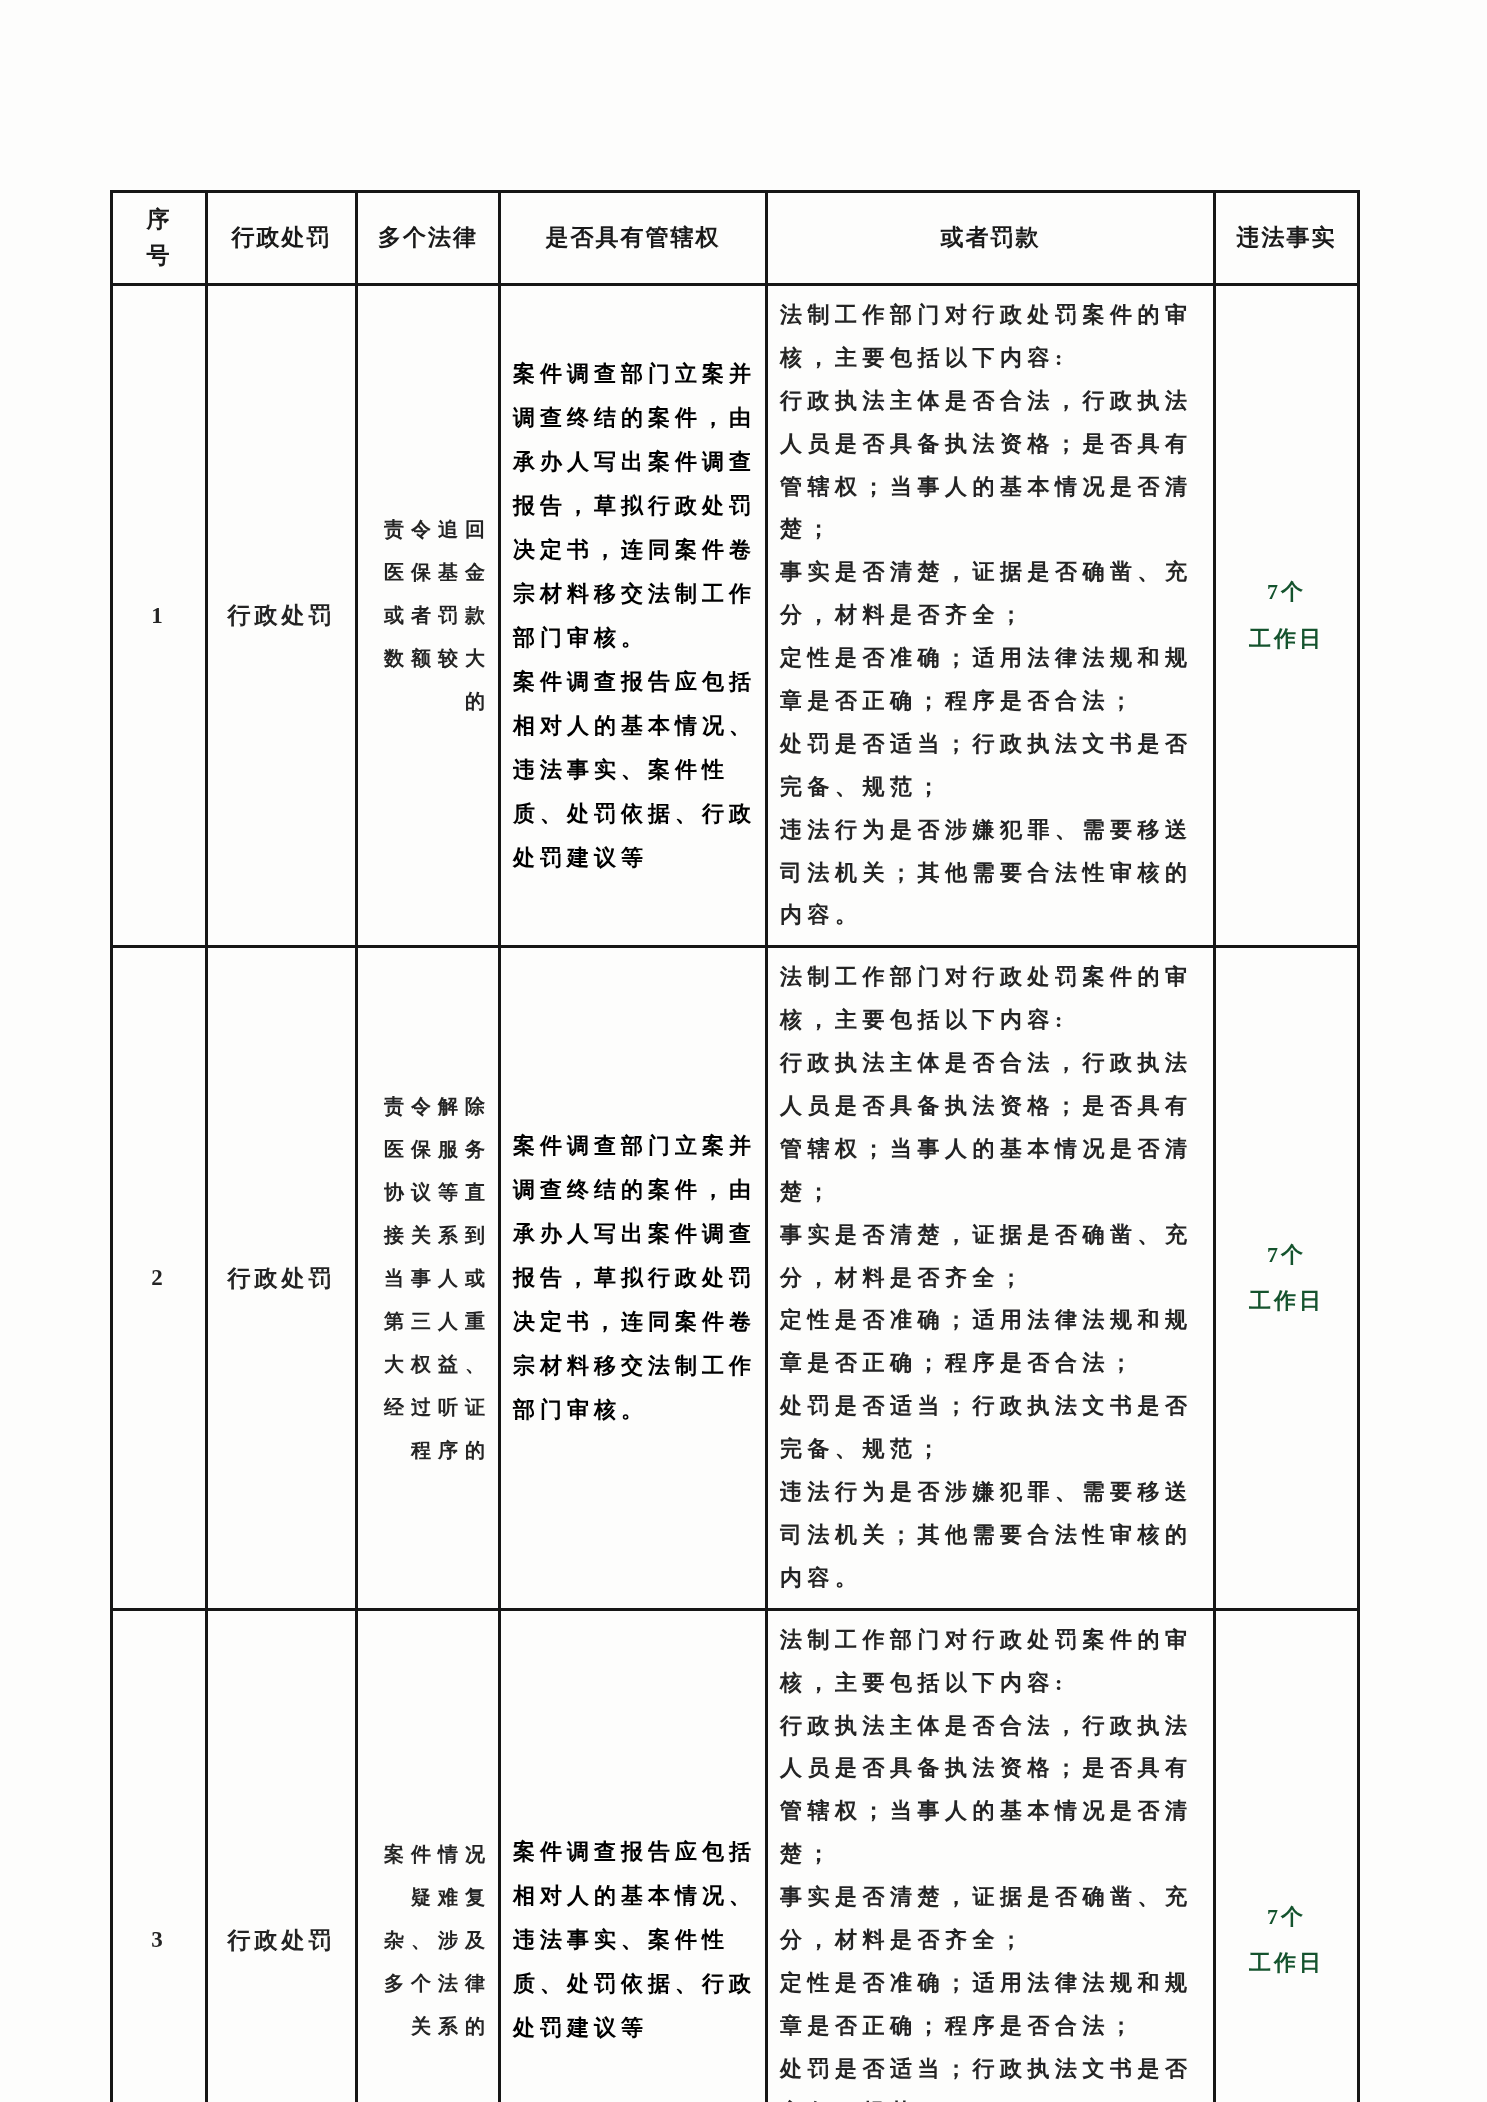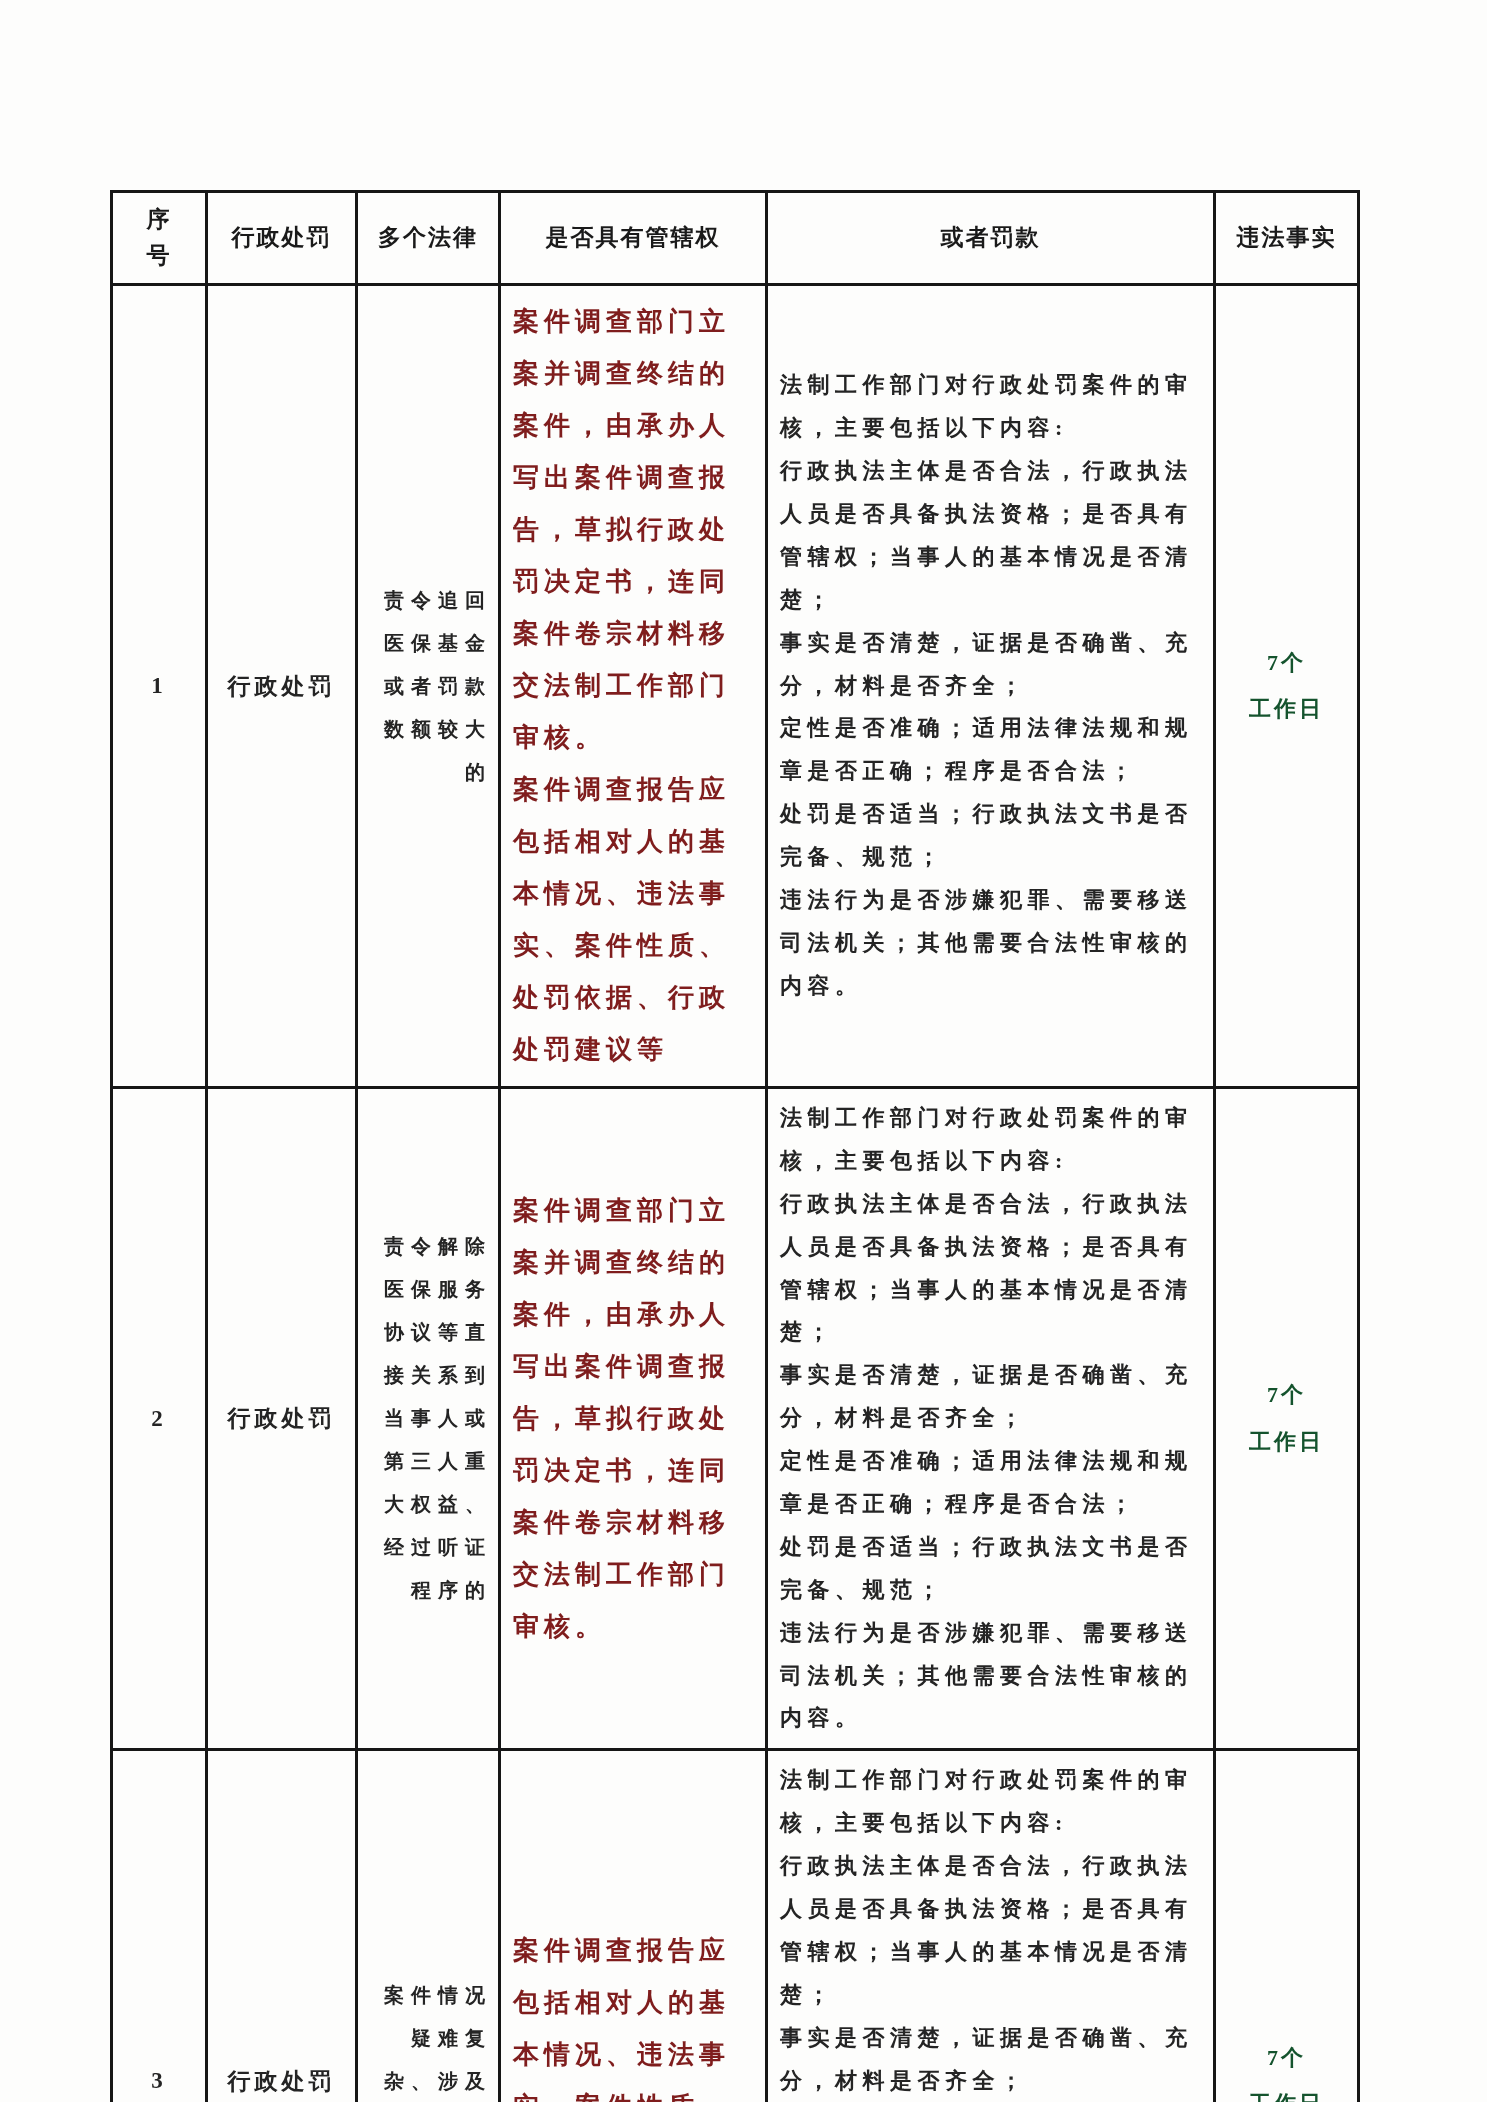--- a/index.html
+++ b/index.html
@@ -61,27 +61,27 @@
   td.cell-name {
     font-size: 20px;
     letter-spacing: 7px;
     line-height: 2.15;
     padding: 8px 6px 8px 19px;
     white-space: pre-line;
     color: #242424;
     text-align: right;
   }
   td.cell-materials {
-    font-size: 26px;
+    font-size: 22px;
     letter-spacing: 5px;
     line-height: 2.0;
     padding: 10px 8px 10px 12px;
     white-space: pre-line;
     text-align: left;
-    color: #7f1d1d;
+    color: #000000;
   }
   td.cell-focus {
     font-size: 22px;
     letter-spacing: 5.5px;
     line-height: 1.95;
     padding: 8px 6px 8px 12px;
     white-space: pre-line;
     text-align: left;
     color: #242424;
   }

